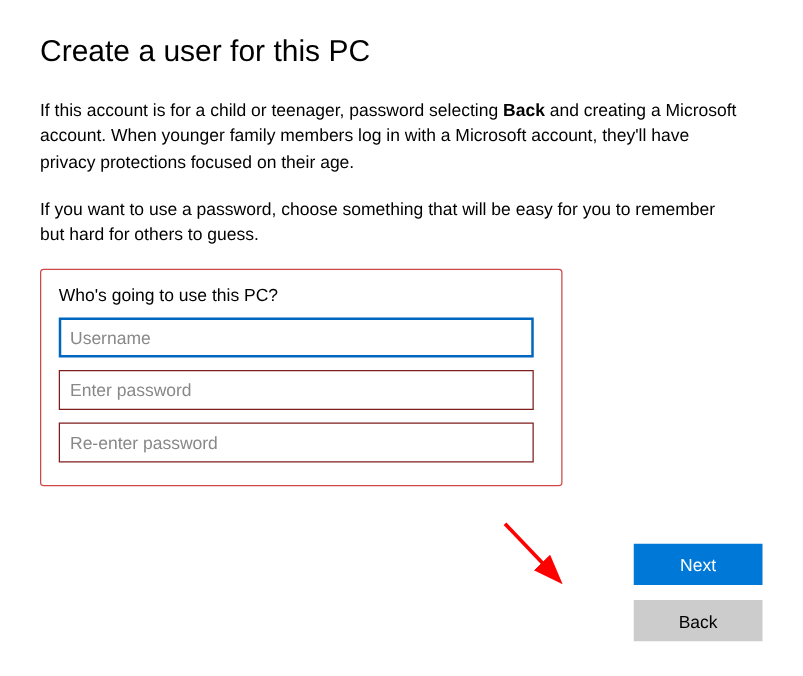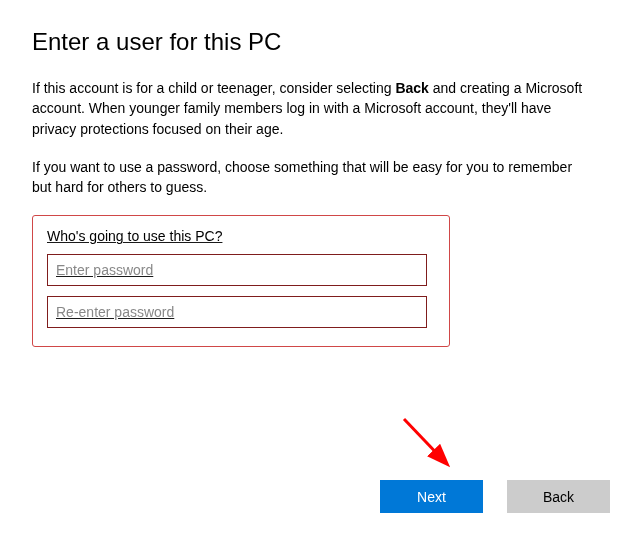--- a/index.html
+++ b/index.html
@@ -31,21 +31,20 @@
     }
     .description b {
       font-weight: 700;
     }
     .highlight-box {
       border: 1.5px solid #d04747;
       border-radius: 3px;
       padding: 12px 14px 18px 14px;
       margin-top: 8px;
       width: 418px;
-      text-decoration: underline;
     }
     .section-label {
       font-size: 14px;
       color: #000;
       margin-bottom: 10px;
       margin-top: 6px;
     }
     .section-label:first-child {
       margin-top: 0;
     }
@@ -66,21 +65,22 @@
     }
     .text-input.focused {
       border: 2px solid #0067c0;
       padding: 3px 7px;
     }
     .button-row {
       position: absolute;
       bottom: 28px;
       right: 32px;
       display: flex;
-      gap: 24px;
+      gap: 12px;
+      flex-direction: column;
     }
     .btn {
       width: 103px;
       height: 33px;
       font-size: 14px;
       font-family: inherit;
       border: none;
       cursor: pointer;
     }
     .btn-primary {
@@ -94,30 +94,31 @@
     .arrow-annotation {
       position: absolute;
       bottom: 60px;
       right: 178px;
       pointer-events: none;
     }
   </style>
 </head>
 <body>
 
-<h1 class="title">Enter a user for this PC</h1>
+<h1 class="title">Create a user for this PC</h1>
 
 <p class="description">
-  <span>If this account is for a child or teenager, consider selecting </span><b>Back</b><span> and creating a Microsoft account. When younger family members log in with a Microsoft account, they'll have privacy protections focused on their age.</span>
+  <span>If this account is for a child or teenager, password selecting </span><b>Back</b><span> and creating a Microsoft account. When younger family members log in with a Microsoft account, they'll have privacy protections focused on their age.</span>
 </p>
 
 <p class="description">If you want to use a password, choose something that will be easy for you to remember but hard for others to guess.</p>
 
 <div class="highlight-box">
   <div class="section-label">Who's going to use this PC?</div>
+  <input type="text" class="text-input focused" placeholder="Username" style="">
 
   <input type="password" class="text-input" placeholder="Enter password" style="">
   <input type="password" class="text-input" style="margin-bottom: 0px;" placeholder="Re-enter password">
 </div>
 
 <svg class="arrow-annotation" width="70" height="70" viewBox="0 0 70 70">
   <defs>
     <marker id="ah" markerWidth="8" markerHeight="8" refX="6" refY="3" orient="auto">
       <polygon points="0 0, 8 3, 0 6" fill="#ff0000"></polygon>
     </marker>

